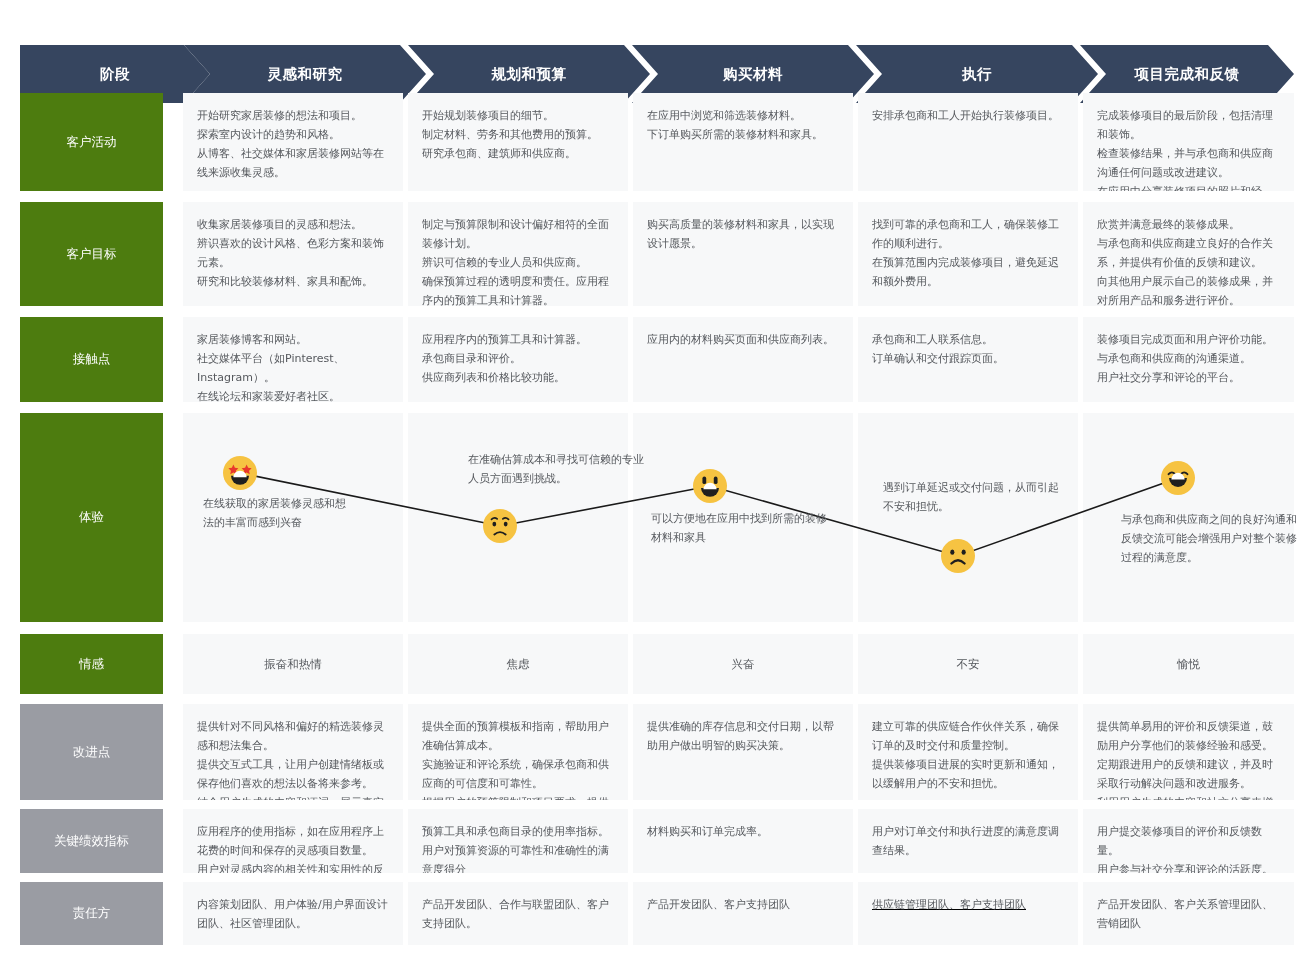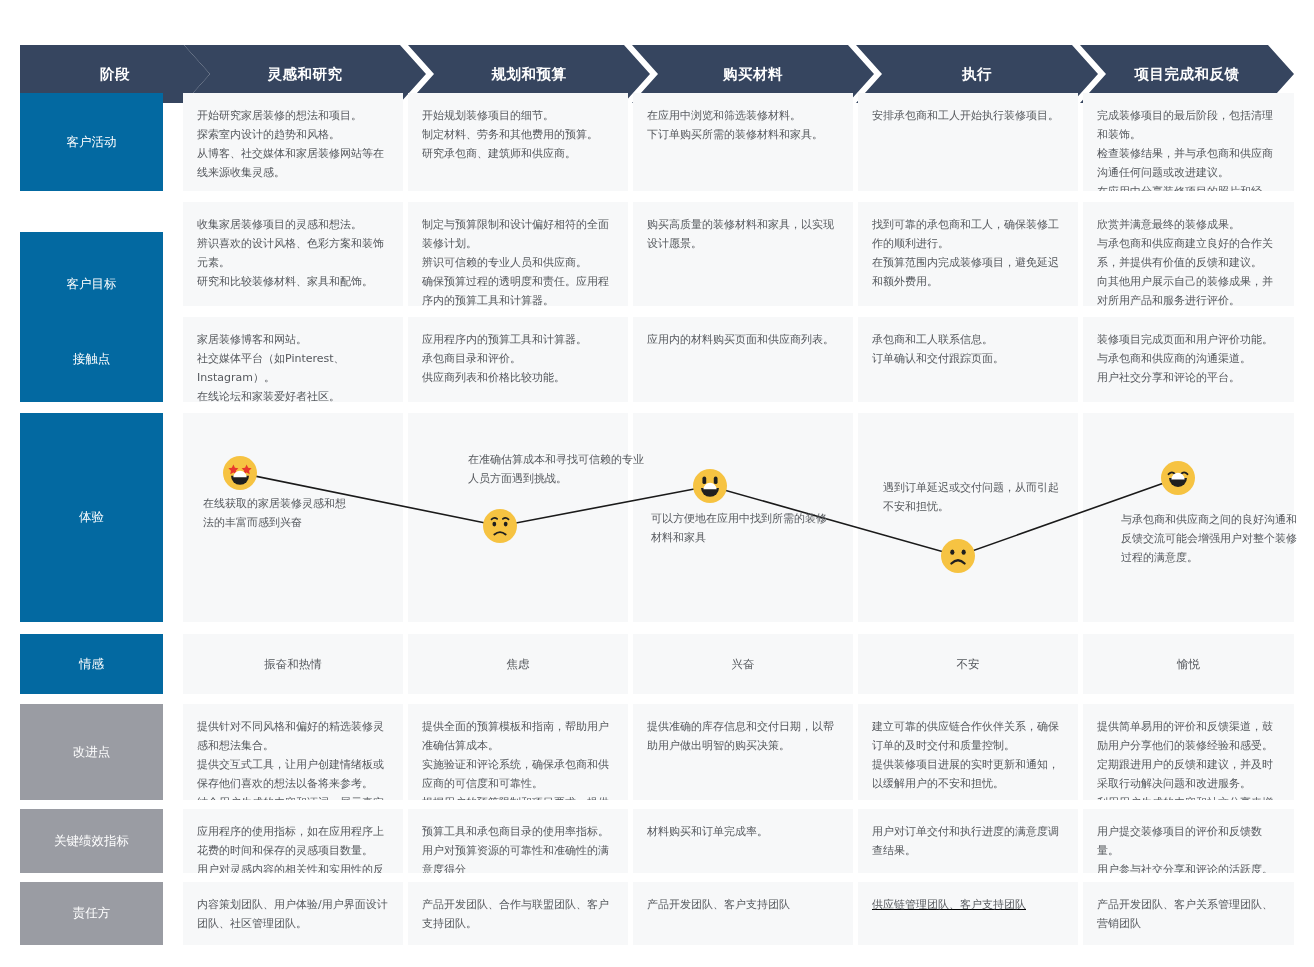--- a/index.html
+++ b/index.html
@@ -58,21 +58,21 @@
     overflow: hidden;
   }
   .rowlabel {
     display: flex;
     align-items: center;
     justify-content: center;
     color: #ffffff;
     font-size: 12.5px;
     font-weight: normal;
   }
-  .rowlabel.blue { background: #0369a1; font-family: Liberation Serif, serif; }
+  .rowlabel.blue { background: #4d7c0f; font-family: Liberation Serif, serif; }
   .rowlabel.gray { background: #9a9ca3; }
 
   .body-cell {
     background: #f7f8f9;
     padding: 14px 14px 10px 14px;
   }
   .cell-text {
     color: #55585d;
     font-size: 11px;
     line-height: 1.72;
@@ -171,21 +171,21 @@
       <div class="cell-text">安排承包商和工人开始执行装修项目。</div>
     </div>
     <div class="cell body-cell" style="left:1063px; width:211px;">
       <div class="cell-text">完成装修项目的最后阶段，包括清理和装饰。
 检查装修结果，并与承包商和供应商沟通任何问题或改进建议。
 在应用中分享装修项目的照片和经验，以及对产品和服务的评价。</div>
     </div>
   </div>
 
   <div class="row" style="top:202px; height:104px;">
-    <div class="cell rowlabel blue" style="left:0px; width:143px;margin-top:30px;">
+    <div class="cell rowlabel blue" style="left:0px; width:143px;">
       <span>客户目标</span>
     </div>
     <div class="cell body-cell" style="left:163px; width:220px;">
       <div class="cell-text">收集家居装修项目的灵感和想法。
 辨识喜欢的设计风格、色彩方案和装饰元素。
 研究和比较装修材料、家具和配饰。</div>
     </div>
     <div class="cell body-cell" style="left:388px; width:220px;">
       <div class="cell-text">制定与预算限制和设计偏好相符的全面装修计划。
 辨识可信赖的专业人员和供应商。

